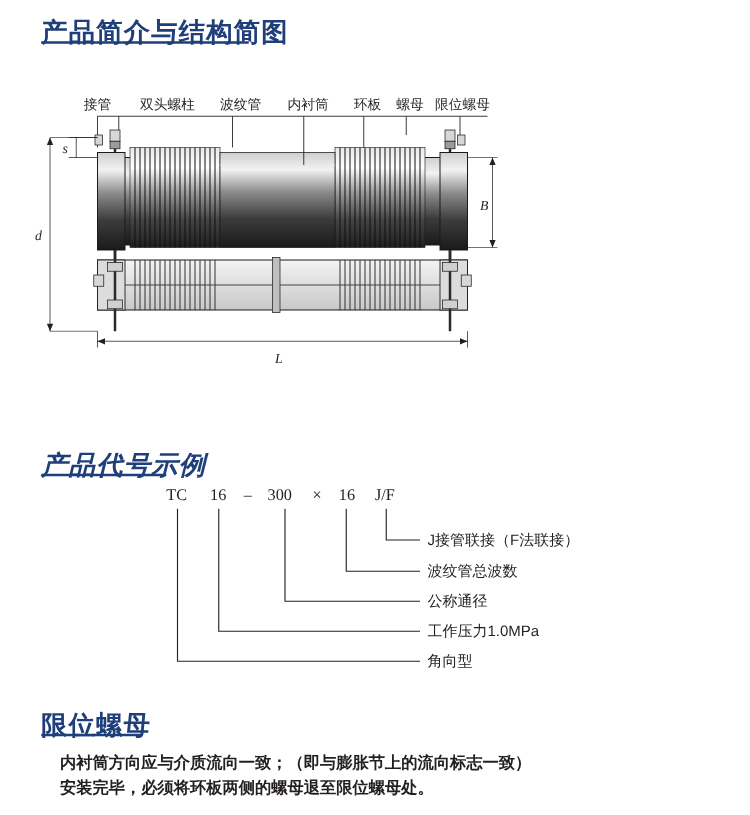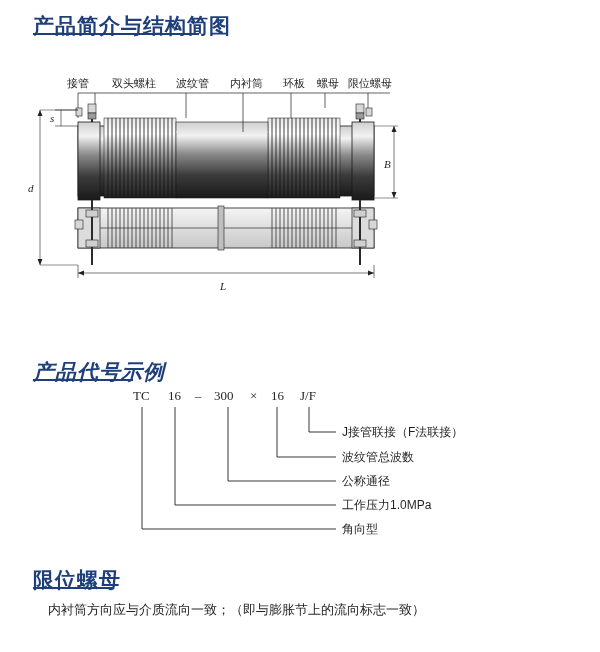--- a/index.html
+++ b/index.html
@@ -82,21 +82,21 @@
 
   #install-text {
     position: absolute;
     left: 48px;
     top: 600px;
     width: 520px;
     font-size: 13px;
     line-height: 20px;
     color: #231f20;
   }
-  #install-text div { white-space: nowrap; }
+  #install-text div { white-space: nowrap; font-weight: bold; }
 </style>
 </head>
 <body>
 
 <div class="section-title" id="struct-title">产品简介与结构简图</div>
 <div class="title-underline" id="struct-rule"></div>
 
 <div id="diagram">
 <svg width="600" height="250" viewBox="0 0 600 250" xmlns="http://www.w3.org/2000/svg">
   <defs>
@@ -344,13 +344,14 @@
   <text class="leg-txt" x="342" y="134">工作压力1.0MPa</text>
   <text class="leg-txt" x="342" y="158">角向型</text>
 </svg>
 </div>
 
 <div class="section-title" id="install-title">限位螺母</div>
 <div class="title-underline" id="install-rule"></div>
 
 <div id="install-text">
   <div>内衬筒方向应与介质流向一致；（即与膨胀节上的流向标志一致）</div>
+  <div>安装完毕，必须将环板两侧的螺母退至限位螺母处。</div>
 </div>
 
 </body></html>

